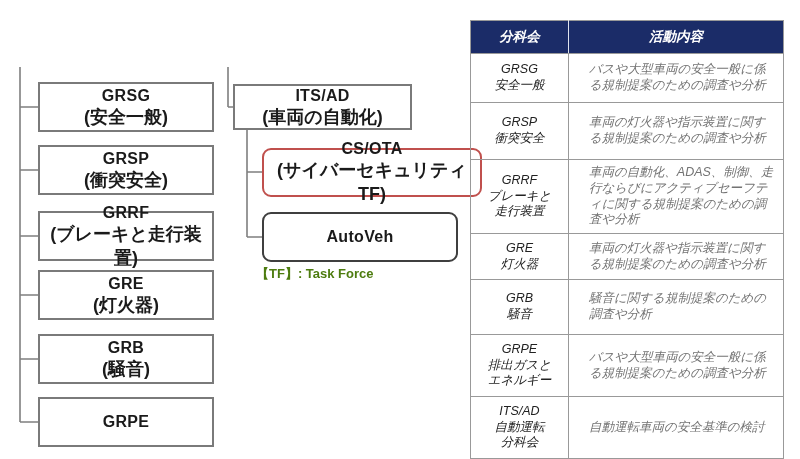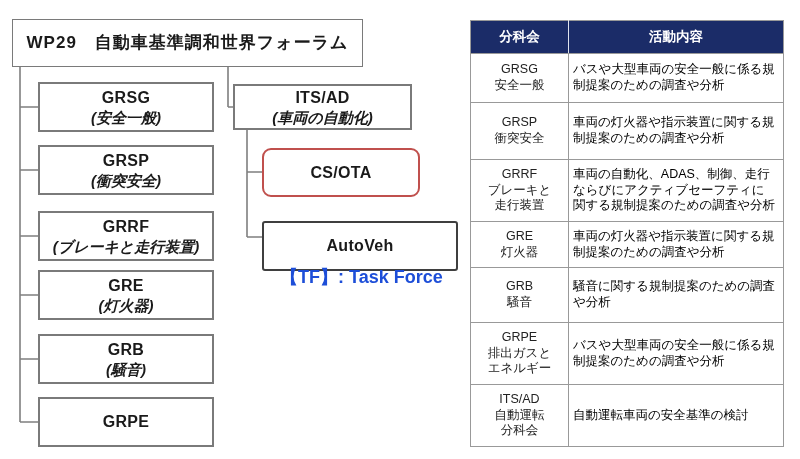--- a/index.html
+++ b/index.html
@@ -7,75 +7,72 @@
     position:relative;width:800px;height:459px;background:#ffffff;overflow:hidden;
     font-family:"Liberation Sans","DejaVu Sans",sans-serif;color:#1a1a1a;
   }
   .connectors{position:absolute;left:0;top:0;}
   .box{
     position:absolute;box-sizing:border-box;background:#ffffff;
     display:flex;flex-direction:column;align-items:center;justify-content:center;
     text-align:center;font-weight:700;line-height:1.32;
   }
   .box .code{font-size:16px;letter-spacing:.3px;}
-  .box .jp{font-size:15px;font-style:italic;}
+  .box .jp{font-size:18px;}
   .root-box{
     left:12px;top:19px;width:351px;height:48px;
     border:1.5px solid #7a7a7a;font-size:17px;letter-spacing:1px;
   }
   .group-box{left:38px;width:176px;height:50px;border:2px solid #7a7a7a;}
   .itsad-box{left:233px;top:84px;width:179px;height:46px;border:2px solid #7a7a7a;}
   .cs-box{
-    left:262px;top:148px;width:158px;height:49px;
+    left:262px;top:148px;width:220px;height:49px;
     border:2px solid #c0504d;border-radius:9px;
   }
   .autoveh-box{
     left:262px;top:212px;width:196px;height:50px;
-    border:2px solid #3f3f3f;border-radius:3px;margin-top:9px;
+    border:2px solid #3f3f3f;border-radius:9px;
   }
   .footnote{
-    position:absolute;left:280px;top:265px;font-size:18px;font-weight:600;color:#1d4ed8;
+    position:absolute;left:256px;top:265px;font-size:13px;font-weight:600;color:#4d7c0f;
   }
   table.info{
     position:absolute;left:470px;top:20px;width:313px;
     border-collapse:collapse;table-layout:fixed;
   }
   table.info col.c1{width:98px;}
   table.info col.c2{width:215px;}
   table.info th,table.info td{
-    border:1px solid #999999;box-sizing:border-box;vertical-align:middle;
+    border:1px solid #999999;box-sizing:border-box;vertical-align:middle;font-style:italic;
   }
   table.info th{
     background:#1b2c68;color:#ffffff;font-size:13.5px;font-weight:700;
     height:33px;text-align:center;padding:2px;
   }
   table.info th:first-child{border-right-color:#dfe3ee;}
   td.com{
     text-align:center;font-size:12.5px;line-height:1.25;color:#222222;
     white-space:pre-line;padding:3px 2px;
   }
   td.act{
-    font-size:12.5px;line-height:1.26;color:#000000;text-align:left;
-    padding:5px 7px 5px 4px;vertical-align:middle;
+    font-size:12.5px;line-height:1.26;color:#737373;text-align:left;
+    padding:5px 7px 5px 20px;vertical-align:middle;
   }
 </style>
 </head>
 <body>
 
 <div class="stage">
 
   <svg class="connectors" width="800" height="459" viewBox="0 0 800 459" aria-hidden="true">
     <path d="M20,67 V422 M20,107 H38 M20,170 H38 M20,236 H38 M20,295 H38 M20,359 H38 M20,422 H38
              M228,67 V107 M228,107 H233
              M247,130 V237 M247,172 H262 M247,237 H262" stroke="#7f7f7f" stroke-width="1.6" fill="none"></path>
   </svg>
 
-  <div class="box root-box">
-    <span>WP29　自動車基準調和世界フォーラム</span>
-  </div>
 
   <div class="box group-box" style="top:82px">
     <span class="code">GRSG</span>
     <span class="jp">(安全一般)</span>
   </div>
   <div class="box group-box" style="top:145px">
     <span class="code">GRSP</span>
     <span class="jp">(衝突安全)</span>
   </div>
   <div class="box group-box" style="top:211px">
@@ -94,20 +91,21 @@
     <span class="code">GRPE</span>
   </div>
 
   <div class="box itsad-box">
     <span class="code">ITS/AD</span>
     <span class="jp">(車両の自動化)</span>
   </div>
 
   <div class="box cs-box">
     <span class="code">CS/OTA</span>
+    <span class="jp">(サイバーセキュリティTF)</span>
   </div>
 
   <div class="box autoveh-box">
     <span class="code">AutoVeh</span>
   </div>
 
   <div class="footnote">【TF】: Task Force</div>
 
   <table class="info">
     <colgroup>

